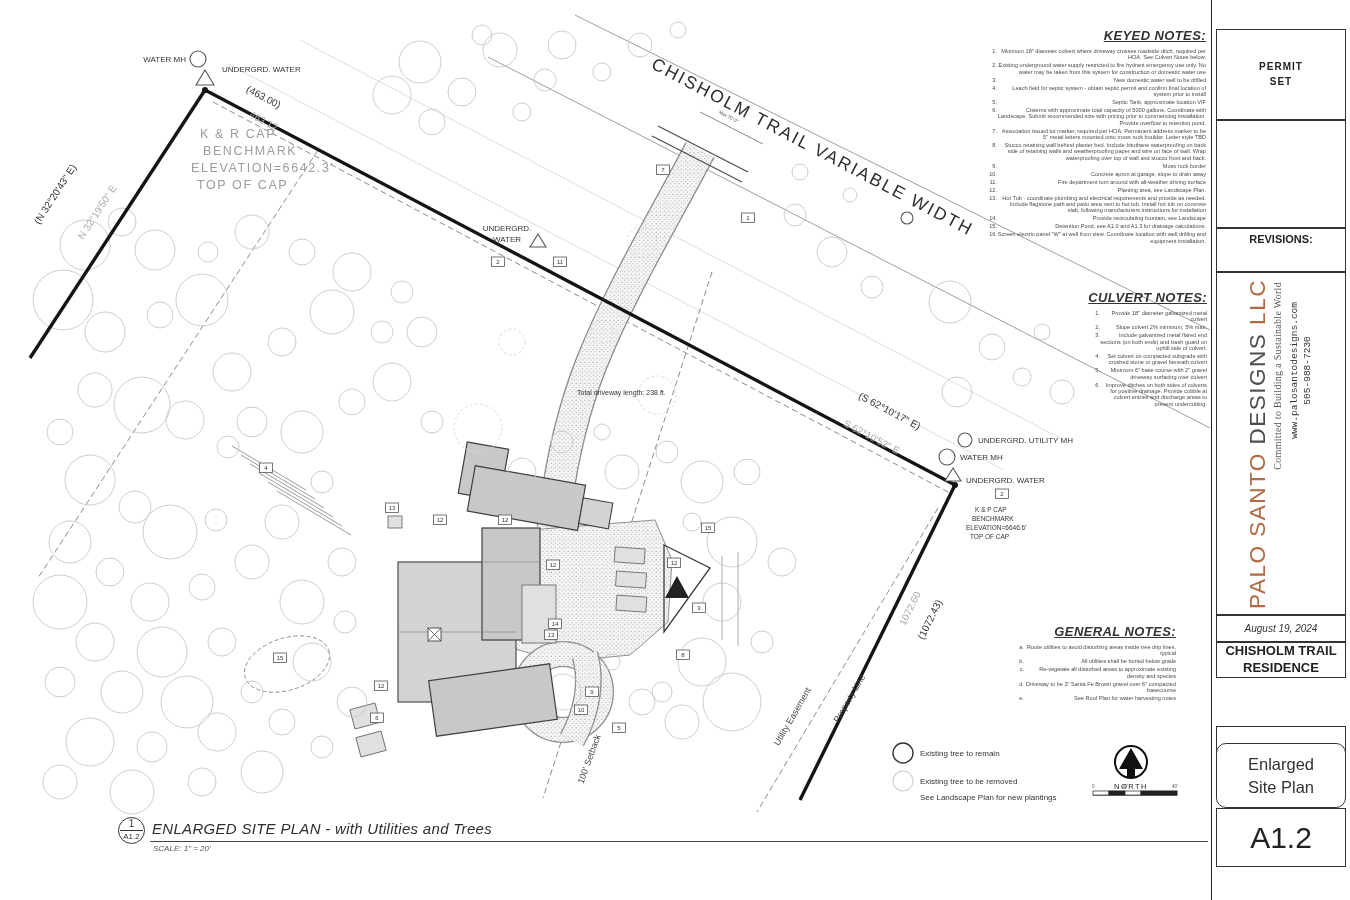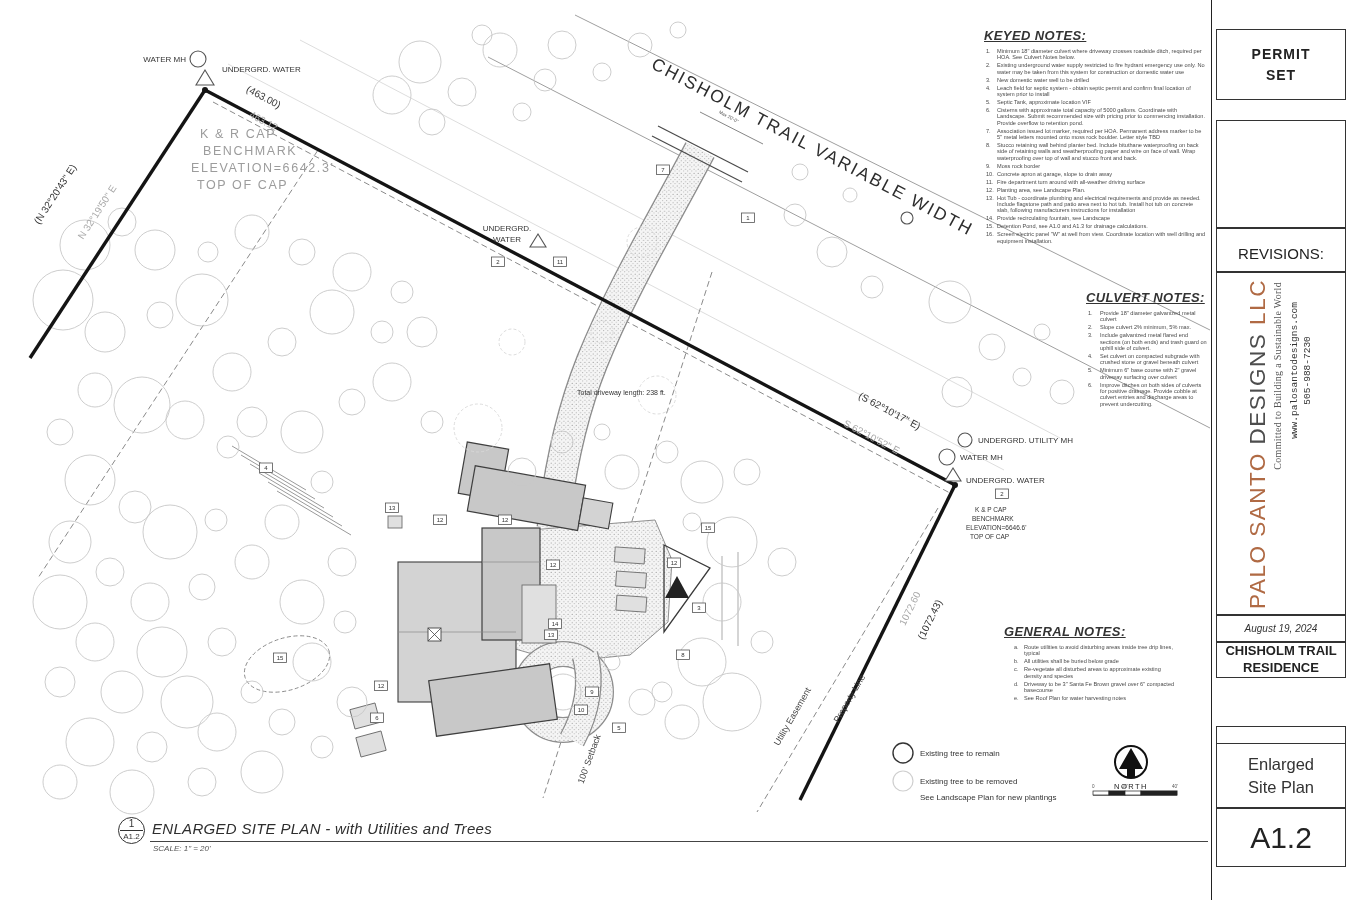--- a/index.html
+++ b/index.html
@@ -1,52 +1,52 @@
 <!DOCTYPE html>
 <html><head>
 <meta charset="utf-8">
 <style>
   html,body{margin:0;padding:0;background:#fff;width:1350px;height:900px;overflow:hidden;
     font-family:"Liberation Sans",sans-serif;color:#222;}
   #sheet{position:relative;width:1350px;height:900px;background:#fff;}
   #plan-svg{position:absolute;left:0;top:0;}
 
   
-  .notes{position:absolute;color:#3a3a3a;}
+  .notes{position:absolute;color:#3a3a3a;text-align:right;}
   .notes h3{font-style:italic;font-weight:bold;font-size:13px;letter-spacing:.4px;
     text-decoration:underline;margin:0 0 5px 0;color:#333;}
   .nlist{list-style:none;margin:0;padding:0 0 0 2px;font-size:5.6px;line-height:1.14;color:#4a4a4a;}
   .nlist li{display:flex;margin-bottom:1.6px;}
   .nlist .num{flex:none;width:11px;}
   .nlist .txt{flex:1;}
   #culvert-notes .nlist .num{width:12px;}
   #general-notes .nlist{padding-left:10px;}
   #general-notes .nlist .num{width:10px;}
 
   
   #tb-col{position:absolute;left:1211px;top:0;width:139px;height:900px;border-left:1px solid #222;background:#fff;}
   .tb-box{position:absolute;left:4px;width:130px;border:1px solid #333;box-sizing:border-box;
     display:flex;flex-direction:column;align-items:center;justify-content:center;text-align:center;background:#fff;}
-  #tb-permit{top:29px;height:71px;font-size:14px;font-weight:bold;letter-spacing:1px;line-height:1.45;}
+  #tb-permit{top:29px;height:91px;font-size:10px;font-weight:bold;letter-spacing:1px;line-height:1.45;}
   #tb-empty{top:120px;height:108px;}
-  #tb-rev{top:228px;height:44px;justify-content:flex-start;padding-top:16px;font-size:15px;font-weight:normal;}
+  #tb-rev{top:228px;height:44px;justify-content:flex-start;padding-top:4px;font-size:11px;font-weight:bold;}
   #tb-firm{top:272px;height:343px;overflow:hidden;}
   .firm-rot{position:absolute;left:50%;top:50%;width:332px;height:118px;
     transform:translate(-50%,-50%) rotate(-90deg);display:flex;flex-direction:column;justify-content:center;}
   .firm-name{white-space:nowrap;font-size:22.5px;letter-spacing:1.5px;line-height:1;}
   .firm-name .o{color:#b06a44;}
   .firm-name .d{color:#4d4d4d;}
   .firm-tag{align-self:flex-end;margin:3px 4px 0 0;font-family:"Liberation Serif",serif;
     font-size:10px;color:#555;letter-spacing:.3px;}
   .firm-contact{align-self:flex-end;margin:6px 24px 0 0;text-align:center;
     font-family:"Liberation Mono",monospace;font-size:9.5px;color:#333;line-height:1.35;}
   #tb-date{top:615px;height:27px;font-size:10px;color:#333;font-style:italic;}
   #tb-proj{top:642px;height:36px;font-size:13px;font-weight:bold;line-height:1.3;}
   #tb-loc{top:678px;height:65px;font-size:10.5px;font-weight:bold;margin-top:48px;}
-  #tb-title{top:743px;height:65px;font-size:16.5px;color:#333;line-height:1.35;}
+  #tb-title{top:743px;height:65px;font-size:16.5px;color:#333;line-height:1.35;border-radius:10px;}
   #tb-num{top:808px;height:59px;font-size:30px;color:#222;}
 
   
   #footer{position:absolute;left:0;top:812px;width:1211px;height:50px;}
   #detail-circle{position:absolute;left:118px;top:5px;width:27px;height:27px;border:1.3px solid #333;
     border-radius:50%;box-sizing:border-box;text-align:center;font-size:9px;color:#333;}
   #detail-circle .dc1{display:block;line-height:12px;font-size:10px;}
   #detail-circle .dcl{display:block;height:0;border-top:1px solid #333;margin:0 1px;}
   #detail-circle .dc2{display:block;line-height:11px;font-size:8px;}
   #footer-title{position:absolute;left:152px;top:8px;font-style:italic;font-size:15px;color:#2e2e2e;letter-spacing:.3px;}

